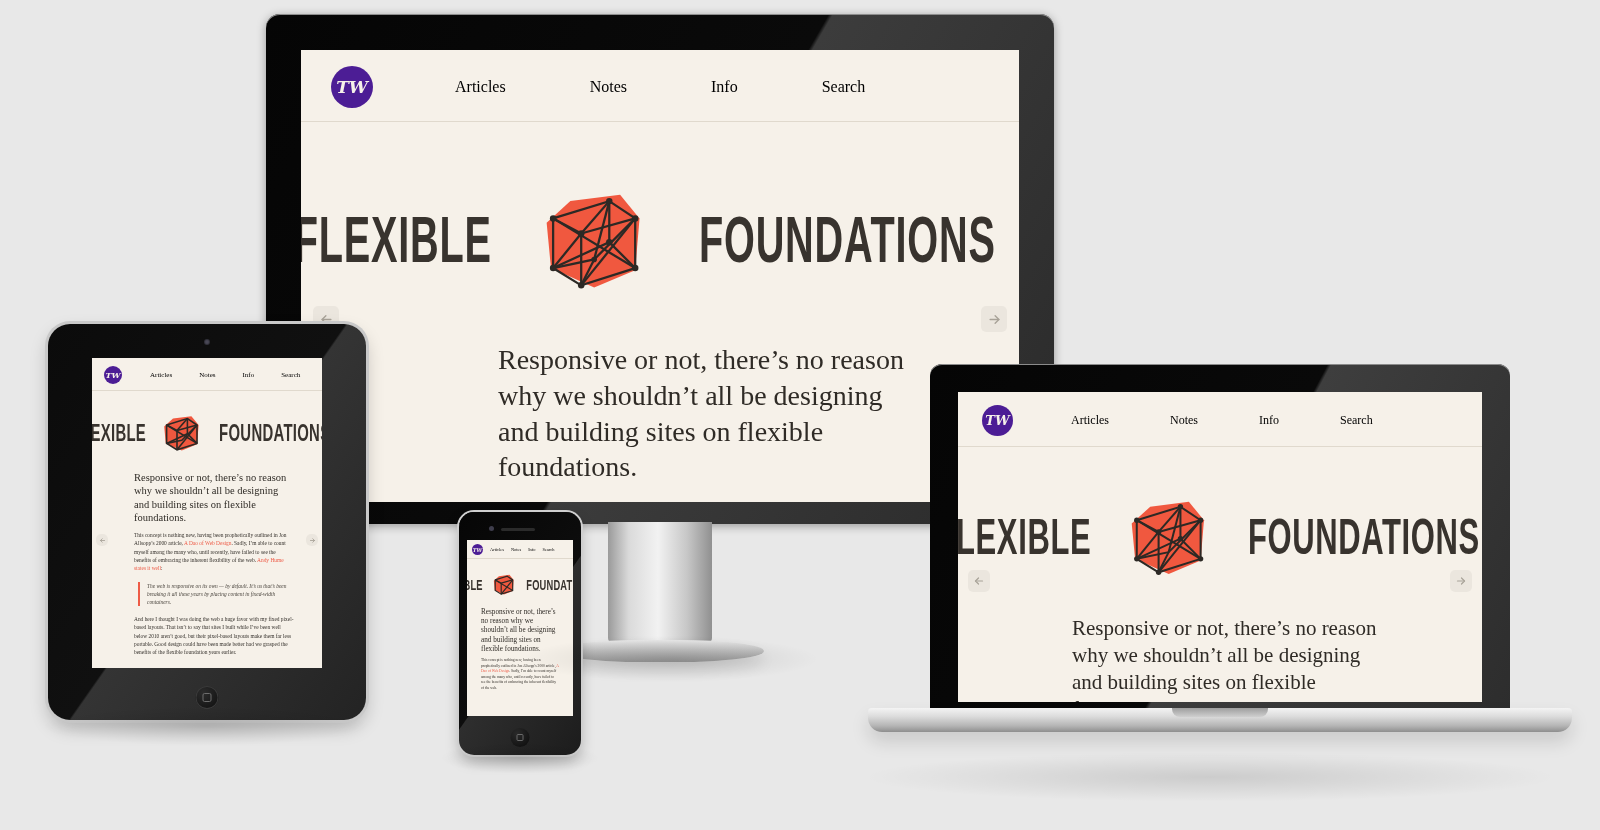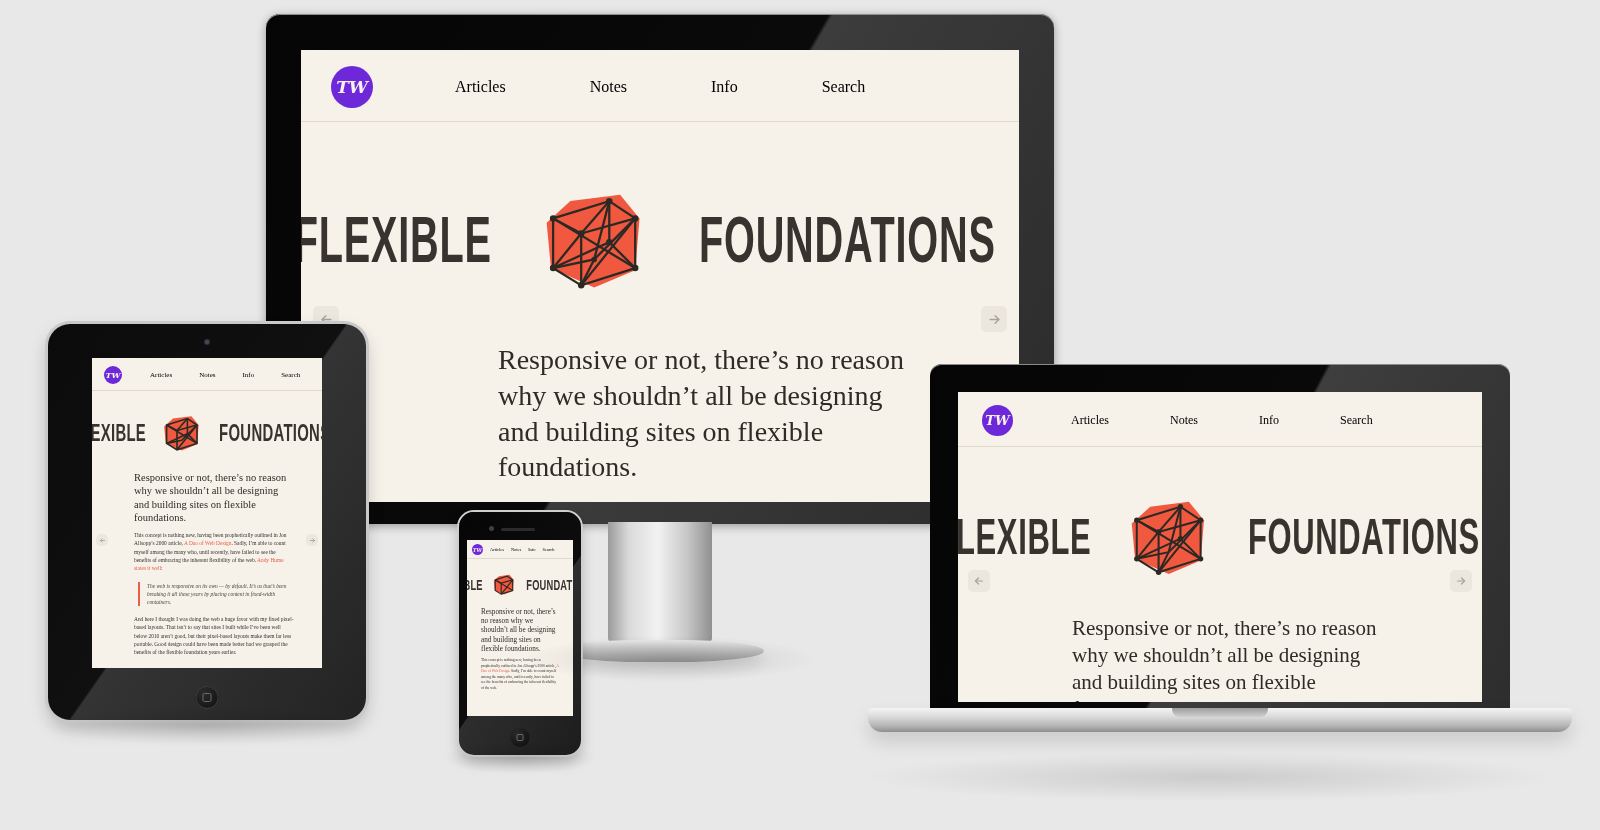--- a/index.html
+++ b/index.html
@@ -26,21 +26,21 @@
   }
 
   .site-nav {
     display: flex;
     align-items: center;
     border-bottom: 1px solid #e0d9cd;
   }
 
   .logo {
     border-radius: 50%;
-    background: #6d28d9;
+    background: #4c1d95;
     color: #f6f1e9;
     display: flex;
     align-items: center;
     justify-content: center;
     font-family: "DejaVu Serif", serif;
     font-style: italic;
     font-weight: bold;
     flex: none;
   }
 

